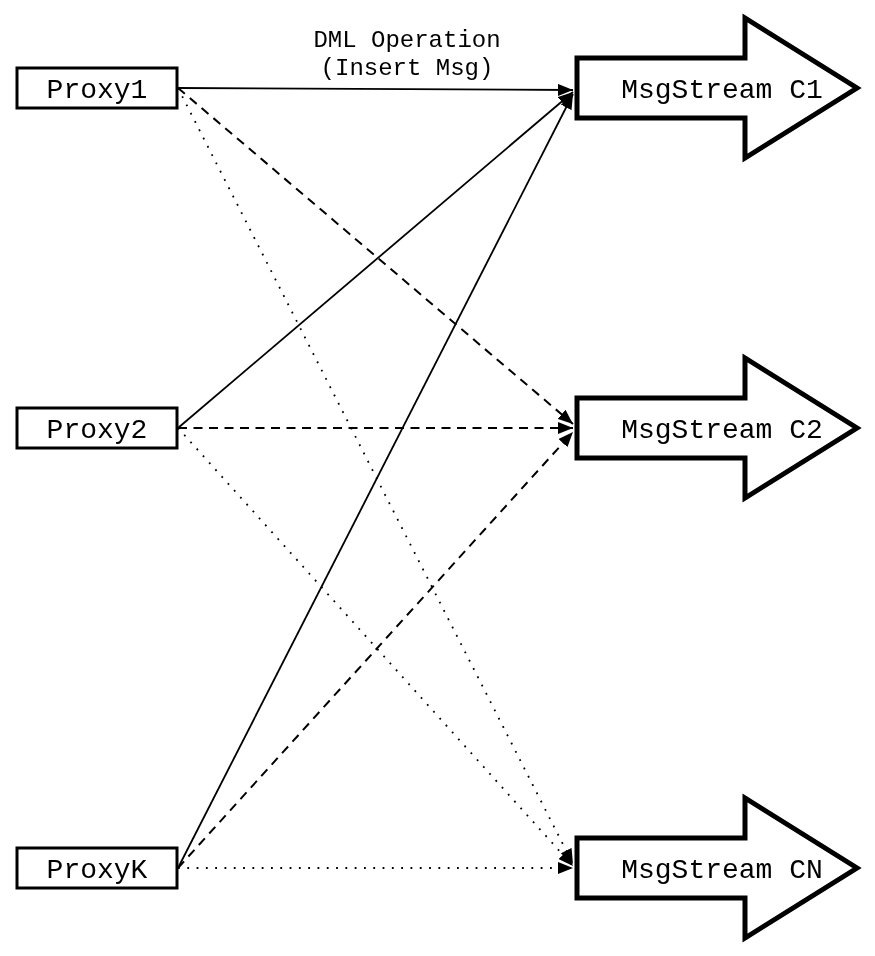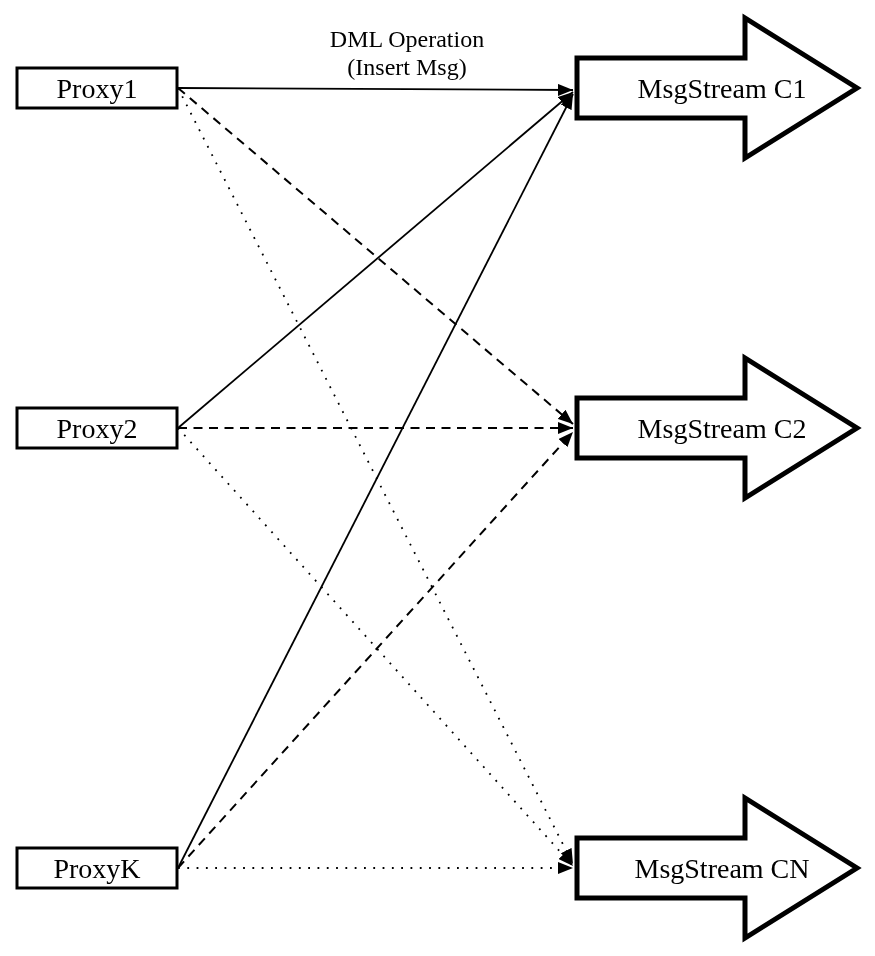--- a/index.html
+++ b/index.html
@@ -3,21 +3,21 @@
 <meta charset="utf-8">
 <style>
   :root { --ink: #000000; --paper: #ffffff; }
   * { margin: 0; padding: 0; box-sizing: border-box; }
   html, body { background: var(--paper); }
   .canvas {
     position: relative;
     width: 875px;
     height: 956px;
     background: var(--paper);
-    font-family: Liberation Serif, serif;
+    font-family: Liberation Mono, monospace;
   }
   svg { display: block; }
   .node-box { fill: var(--paper); stroke: var(--ink); stroke-width: 3; }
   .block-arrow { fill: var(--paper); stroke: var(--ink); stroke-width: 5; stroke-linejoin: miter; }
   .node-label { fill: var(--ink); font-size: 28px; text-anchor: middle; }
   .stream-label { fill: var(--ink); font-size: 28px; text-anchor: middle; }
   .annotation { fill: var(--ink); font-size: 24px; text-anchor: middle; }
   .connector { fill: none; stroke: var(--ink); }
   .connector.solid  { stroke-width: 1.8; }
   .connector.dashed { stroke-width: 2;   stroke-dasharray: 9 6.5; }

